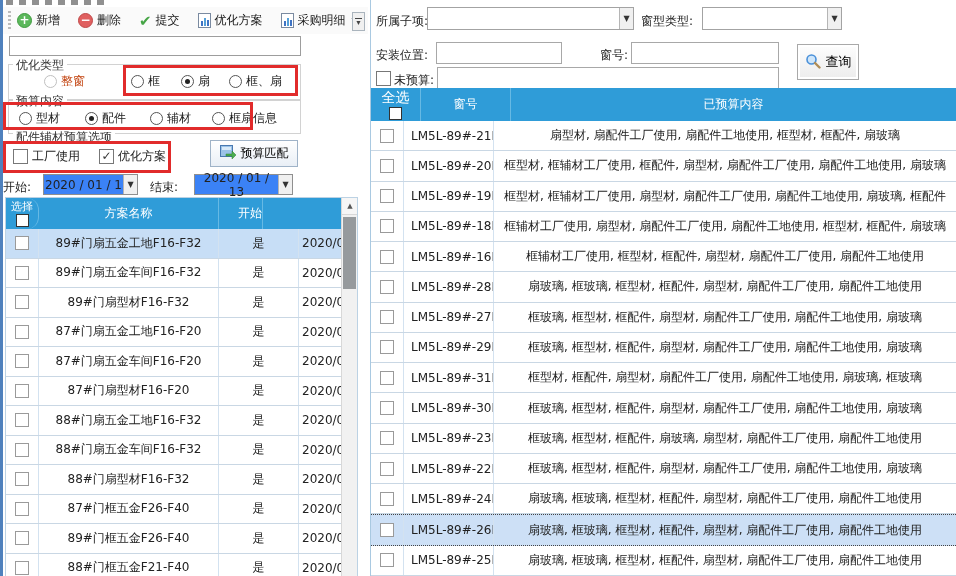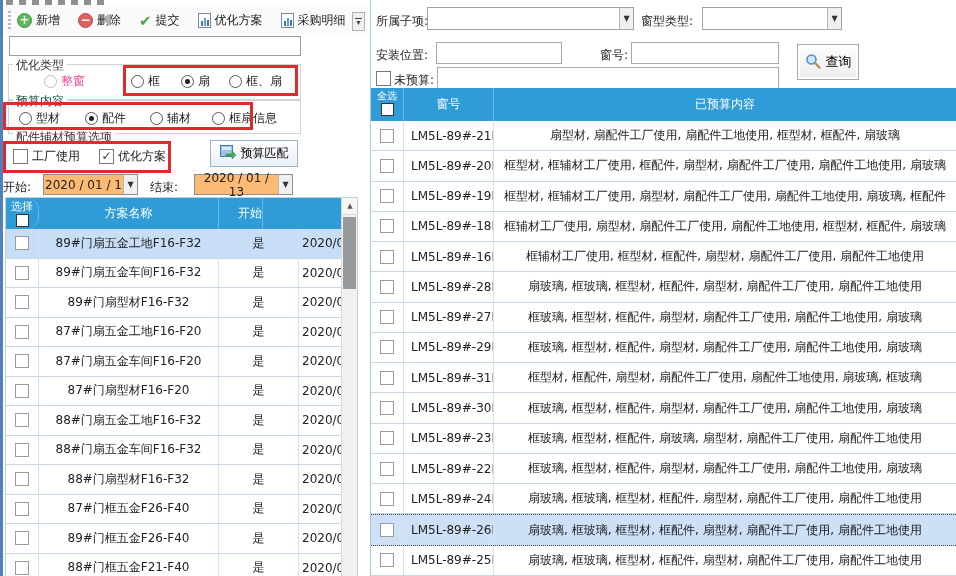--- a/index.html
+++ b/index.html
@@ -40,37 +40,37 @@
   .g2 { left:8px; top:100px; width:293px; height:34px; }
   .glabel { position:absolute; background:#fff; padding:0 3px; color:#333; }
   .gl1 { left:13px; top:57px; }
   .gl2 { left:13px; top:93px; }
   .gl3 { left:13px; top:129px; }
 
   .radio-item, .check-item { position:absolute; display:flex; align-items:center; gap:4px; cursor:pointer; }
   .rb { width:13px; height:13px; border-radius:50%; border:1px solid #555; background:#fff; position:relative; display:inline-block; }
   .rb.on::after { content:""; position:absolute; left:3px; top:3px; width:5px; height:5px; border-radius:50%; background:#222; }
   .radio-item.disabled .rb { border-color:#c0c0c0; }
-  .radio-item.disabled .rlb { color:#ec4899; }
+  .radio-item.disabled .rlb { color:#c2410c; }
   .cbx { width:15px; height:15px; border:1px solid #777; background:#fff; display:inline-block; text-align:center;
     line-height:13px; font-size:12px; color:#333; }
   .cbx.on::before { content:"✓"; }
 
   .red-rect { position:absolute; border:3px solid #e12b2b; z-index:40; pointer-events:none; }
   .rr1 { left:123px; top:65px; width:175px; height:31px; }
   .rr2 { left:3px;  top:102px; width:250px; height:28px; }
   .rr3 { left:3px;  top:141px; width:168px; height:32px; }
 
   .match-btn { position:absolute; left:210px; top:140px; width:88px; height:27px; border:1px solid #9fb3c8;
     background:linear-gradient(#ffffff,#e9eff6); display:flex; align-items:center; justify-content:center; gap:5px;
     font:inherit; cursor:pointer; }
 
   .date-label { position:absolute; top:179px; color:#222; }
   .dl1 { left:3px; } .dl2 { left:150px; }
-  .date-combo { position:absolute; top:174px; height:21px; border:1px solid #8f8f8f; background:#fdba74;
+  .date-combo { position:absolute; top:174px; height:21px; border:1px solid #8f8f8f; background:#3b82f6;
     display:flex; align-items:center; cursor:pointer; }
   .dc1 { left:43px; width:95px; } .dc2 { left:194px; width:99px; }
   .date-combo .dval { flex:1; text-align:center; font-size:12px; }
   .drop-btn { width:14px; height:100%; border-left:1px solid #b5b5b5; background:#f0f0f0; font-size:8px;
     display:flex; align-items:center; justify-content:center; color:#333; }
 
   
   .thead { background:#2f9cd8; color:#fff; display:flex; }
   .hcell { display:flex; align-items:center; justify-content:center; border-right:1px solid #66b9e4; overflow:hidden; }
   .hcell.stack { flex-direction:column; justify-content:flex-start; padding-top:1px; gap:0; }
@@ -107,21 +107,21 @@
   .tb-loc { left:436px; top:42px; width:126px; } .tb-no { left:631px; top:42px; width:148px; }
   .tb-nb { left:437px; top:67px; width:342px; }
   .nb-check { position:absolute; left:376px; top:71px; }
   .query-btn { position:absolute; left:797px; top:44px; width:62px; height:36px; border:1px solid #a9a9a9;
     background:linear-gradient(#fdfdfd,#ececec); box-shadow:inset 0 0 0 2px #fff; display:flex; align-items:center;
     justify-content:center; gap:5px; font:inherit; font-size:13px; cursor:pointer; }
 
   
   .rtable { position:absolute; left:371px; top:88px; width:585px; height:488px; overflow:hidden; }
   .rtable .thead { height:33px; }
-  .rh1 { width:33px; font-size:10px; } .rh2 { width:90px; } .rh3 { flex:1; border-right:0; }
+  .rh1 { width:50px; font-size:14px; } .rh2 { width:90px; } .rh3 { flex:1; border-right:0; }
   #window-rows { position:absolute; left:0; top:33px; width:585px; height:455px; display:flex; flex-direction:column; }
   .window-row { flex:1 1 0; min-height:0; }
   .window-row.selected { background:#cde0f6; border-top:1px dotted #444; border-bottom:1px dotted #444; }
   .rc1 { width:33px; } .rc2 { width:90px; justify-content:flex-start; padding-left:7px; } .rc3 { flex:1; border-right:0; font-size:12px; }
 
   
   .doc-ico svg { display:block; }
 </style>
 </head>
 <body>

